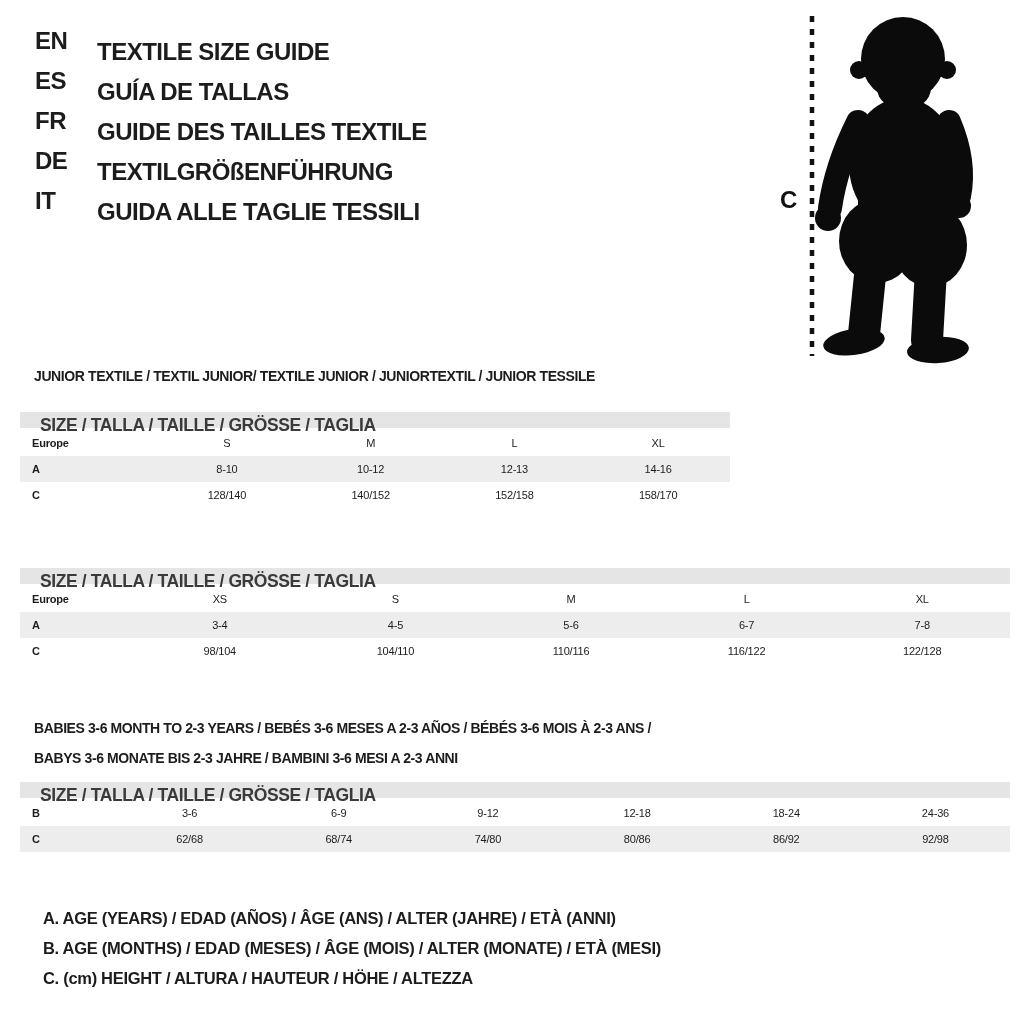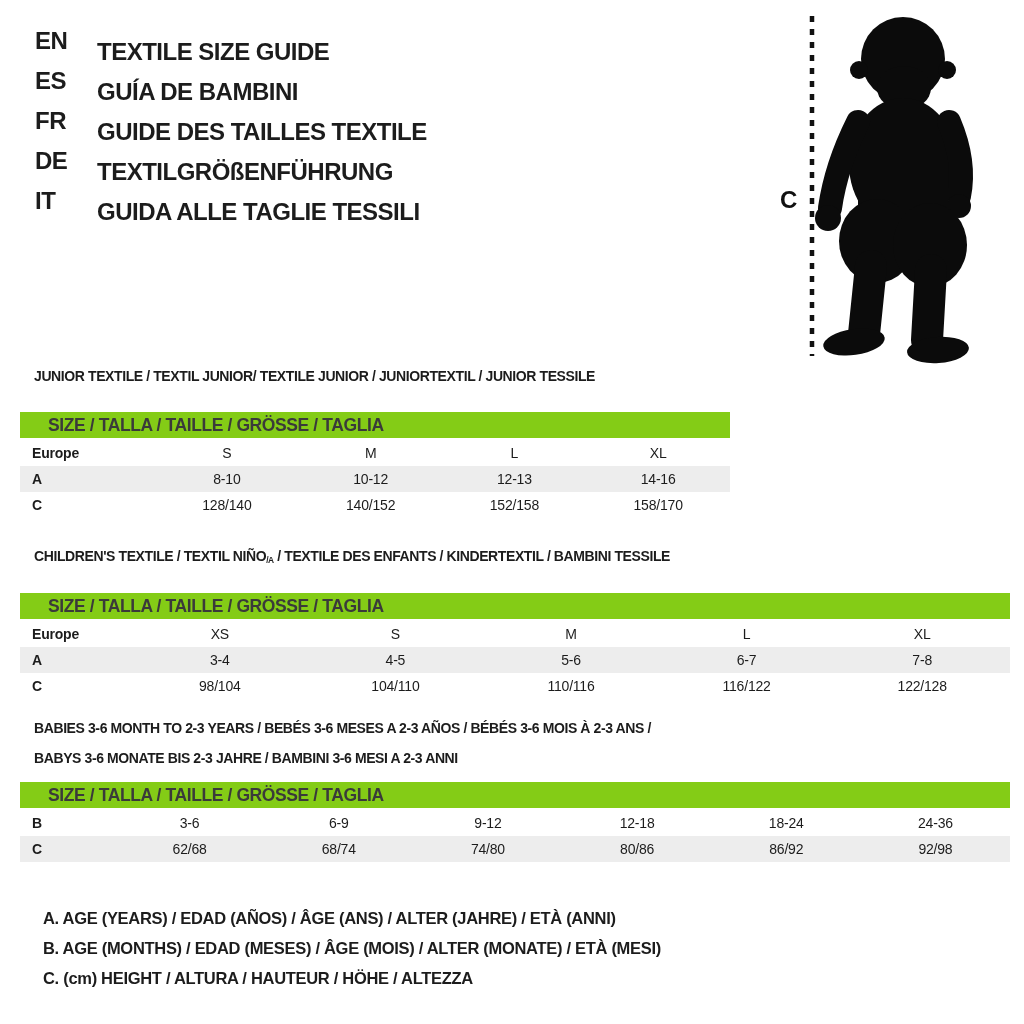--- a/index.html
+++ b/index.html
@@ -20,28 +20,28 @@
 
   
   .figure{position:absolute;left:758px;top:4px;width:240px;height:362px;}
   .figure svg{display:block;}
 
   
   .size-table{position:absolute;left:20px;}
   .tbl-title{font-size:14px;font-weight:700;letter-spacing:-0.4px;padding-left:14px;white-space:nowrap;line-height:21px;}
   .tbl-title .sub{font-size:0.6em;vertical-align:-0.25em;}
   .band{
-    background:#84cc16;
-    height:26px;line-height:26px;
-    padding-left:28px;
+    background:#e5e5e5;
+    height:16px;line-height:26px;
+    padding-left:20px;
     font-size:17.5px;font-weight:700;letter-spacing:-0.4px;
     color:#3a3a3a;
     margin-bottom:2px;
   }
-  .t-row{display:flex;height:26px;line-height:26px;font-size:14px;letter-spacing:-0.2px;}
+  .t-row{display:flex;height:26px;line-height:26px;font-size:11px;letter-spacing:-0.2px;justify-content:flex-end;}
   .t-row.shaded{background:#ededed;}
   .row-label{font-weight:700;padding-left:12px;box-sizing:border-box;}
   .cellv{flex:1;text-align:center;font-weight:400;}
 
   #table-junior{top:366px;width:710px;}
   #table-junior .band{margin-top:25px;}
   #table-junior .row-label{width:135px;flex:0 0 135px;}
 
   #table-children{top:546px;width:990px;}
   #table-children .band{margin-top:22px;}
@@ -61,21 +61,21 @@
 
 <div class="page">
 
   <div class="lang-block">
     <div class="lang-row">
       <span class="lang-code">EN</span>
       <span class="lang-title">TEXTILE SIZE GUIDE</span>
     </div>
     <div class="lang-row">
       <span class="lang-code">ES</span>
-      <span class="lang-title">GUÍA DE BAMBINI</span>
+      <span class="lang-title">GUÍA DE TALLAS</span>
     </div>
     <div class="lang-row">
       <span class="lang-code">FR</span>
       <span class="lang-title">GUIDE DES TAILLES TEXTILE</span>
     </div>
     <div class="lang-row">
       <span class="lang-code">DE</span>
       <span class="lang-title">TEXTILGRÖßENFÜHRUNG</span>
     </div>
     <div class="lang-row">
@@ -143,21 +143,20 @@
           <span class="row-label">C</span>
           <span class="cellv">128/140</span>
           <span class="cellv">140/152</span>
           <span class="cellv">152/158</span>
           <span class="cellv">158/170</span>
         </div>
       </div>
   </div>
 
   <div class="size-table" id="table-children">
-    <div class="tbl-title"><span>CHILDREN'S TEXTILE / TEXTIL NIÑO</span><span class="sub">/A</span><span> / TEXTILE DES ENFANTS / KINDERTEXTIL / BAMBINI TESSILE</span></div>
     <div class="band">SIZE / TALLA / TAILLE / GRÖSSE / TAGLIA</div>
     <div class="t-body">
         <div class="t-row">
           <span class="row-label">Europe</span>
           <span class="cellv">XS</span>
           <span class="cellv">S</span>
           <span class="cellv">M</span>
           <span class="cellv">L</span>
           <span class="cellv">XL</span>
         </div>

